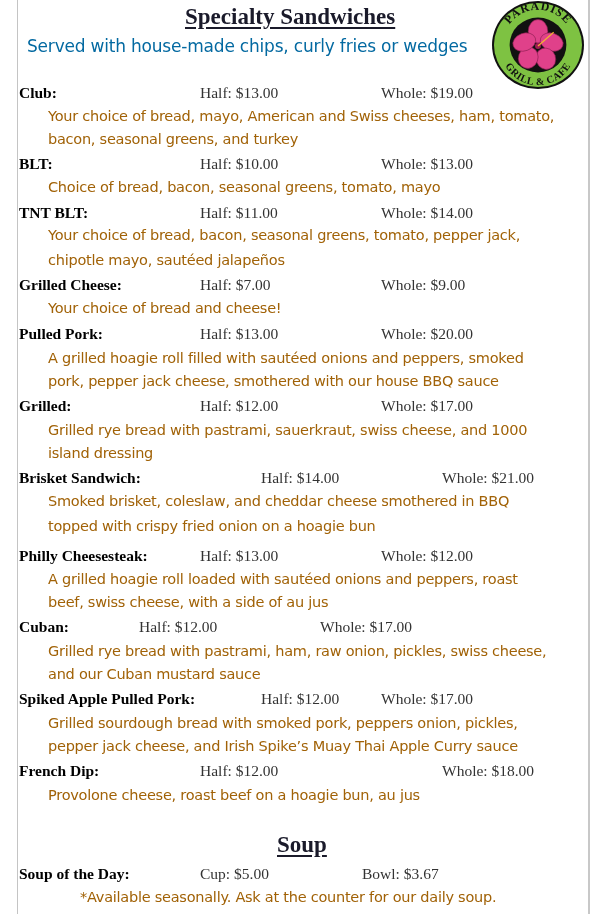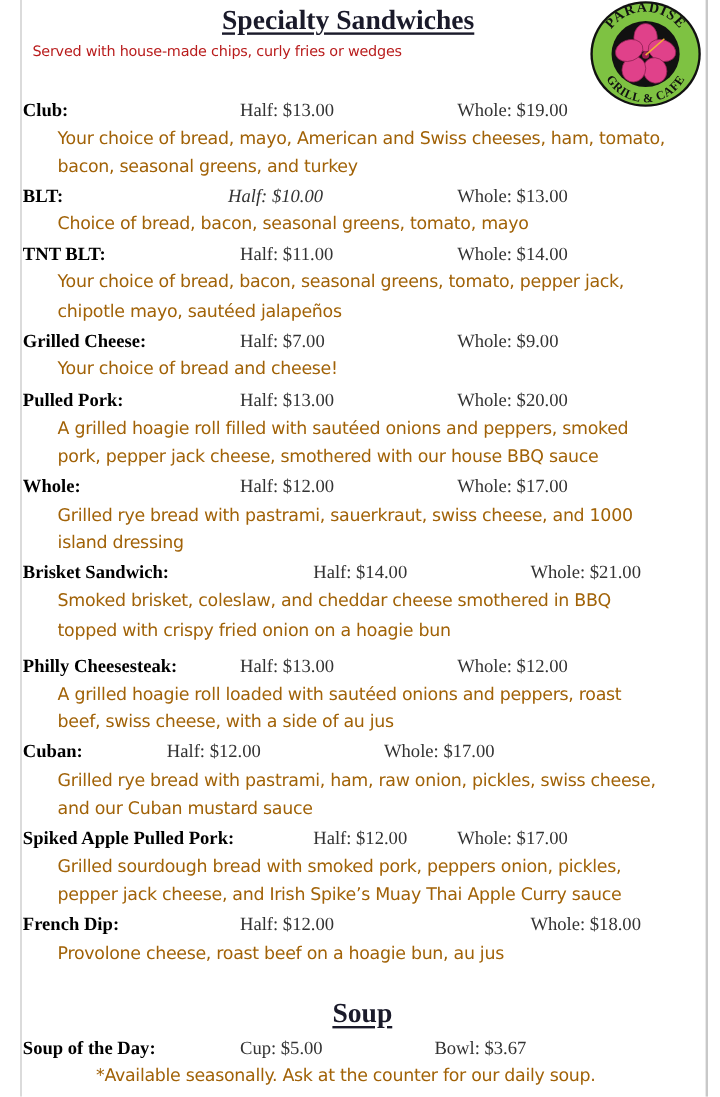--- a/index.html
+++ b/index.html
@@ -2,21 +2,21 @@
 <html><head>
 <meta charset="utf-8">
 <style>
   html, body { margin:0; padding:0; background:#ffffff; }
   body { width:600px; height:914px; position:relative; overflow:hidden; color:#1a1a1a; }
   .frame { position:absolute; left:17px; top:0; width:570px; height:914px; border-left:1px solid #c4c4c4; border-right:2px solid #c8c8c8; }
   .abs { position:absolute; white-space:nowrap; }
   .serif { font-family:"Liberation Serif", "DejaVu Serif", serif; }
   .sans { font-family:"DejaVu Sans", "Liberation Sans", sans-serif; }
   .title { font-size:23px; font-weight:bold; text-decoration:underline; text-underline-offset:3px; text-decoration-thickness:2px; color:#1a1a2a; }
-  .subtitle { font-size:12px; letter-spacing:-0.2px; color:#b91c1c; }
+  .subtitle { font-size:17px; letter-spacing:-0.2px; color:#0369a1; }
   .name { font-size:15.5px; font-weight:bold; color:#000000; }
   .price { font-size:15.5px; color:#333; }
   .desc { font-size:14.5px; letter-spacing:-0.25px; color:#a16207; line-height:23px; white-space:nowrap; }
   .logo { position:absolute; left:489px; top:-1px; width:98px; height:92px; }
 </style>
 </head>
 <body>
 
 <div class="frame"></div>
 
@@ -51,21 +51,21 @@
 <div>
   <div class="abs serif name" style="left:19px; top:84px;">Club:</div>
   <div class="abs serif price" style="left:200px; top:84px;">Half: $13.00</div>
   <div class="abs serif price" style="left:381px; top:84px;">Whole: $19.00</div>
   <div class="abs sans desc" style="left:48px; top:105px;">Your choice of bread, mayo, American and Swiss cheeses, ham, tomato,</div>
   <div class="abs sans desc" style="left:48px; top:128px;text-align:right;">bacon, seasonal greens, and turkey</div>
 </div>
 
 <div>
   <div class="abs serif name" style="left:19px; top:155px;">BLT:</div>
-  <div class="abs serif price" style="left:190px; top:155px;font-style:italic;">Half: $10.00</div>
+  <div class="abs serif price" style="left:200px; top:155px;">Half: $10.00</div>
   <div class="abs serif price" style="left:381px; top:155px;">Whole: $13.00</div>
   <div class="abs sans desc" style="left:48px; top:176px;">Choice of bread, bacon, seasonal greens, tomato, mayo</div>
 </div>
 
 <div>
   <div class="abs serif name" style="left:19px; top:204px;">TNT BLT:</div>
   <div class="abs serif price" style="left:200px; top:204px;">Half: $11.00</div>
   <div class="abs serif price" style="left:381px; top:204px;">Whole: $14.00</div>
   <div class="abs sans desc" style="left:48px; top:224px;text-align:center;">Your choice of bread, bacon, seasonal greens, tomato, pepper jack,</div>
   <div class="abs sans desc" style="left:48px; top:249px;">chipotle mayo, sautéed jalapeños</div>
@@ -80,21 +80,21 @@
 
 <div>
   <div class="abs serif name" style="left:19px; top:325px;">Pulled Pork:</div>
   <div class="abs serif price" style="left:200px; top:325px;">Half: $13.00</div>
   <div class="abs serif price" style="left:381px; top:325px;">Whole: $20.00</div>
   <div class="abs sans desc" style="left:48px; top:347px;">A grilled hoagie roll filled with sautéed onions and peppers, smoked</div>
   <div class="abs sans desc" style="left:48px; top:370px;">pork, pepper jack cheese, smothered with our house BBQ sauce</div>
 </div>
 
 <div>
-  <div class="abs serif name" style="left:19px; top:397px;">Whole:</div>
+  <div class="abs serif name" style="left:19px; top:397px;">Grilled:</div>
   <div class="abs serif price" style="left:200px; top:397px;">Half: $12.00</div>
   <div class="abs serif price" style="left:381px; top:397px;">Whole: $17.00</div>
   <div class="abs sans desc" style="left:48px; top:419px;">Grilled rye bread with pastrami, sauerkraut, swiss cheese, and 1000</div>
   <div class="abs sans desc" style="left:48px; top:442px;">island dressing</div>
 </div>
 
 <div>
   <div class="abs serif name" style="left:19px; top:469px;">Brisket Sandwich:</div>
   <div class="abs serif price" style="left:261px; top:469px;">Half: $14.00</div>
   <div class="abs serif price" style="left:442px; top:469px;">Whole: $21.00</div>

